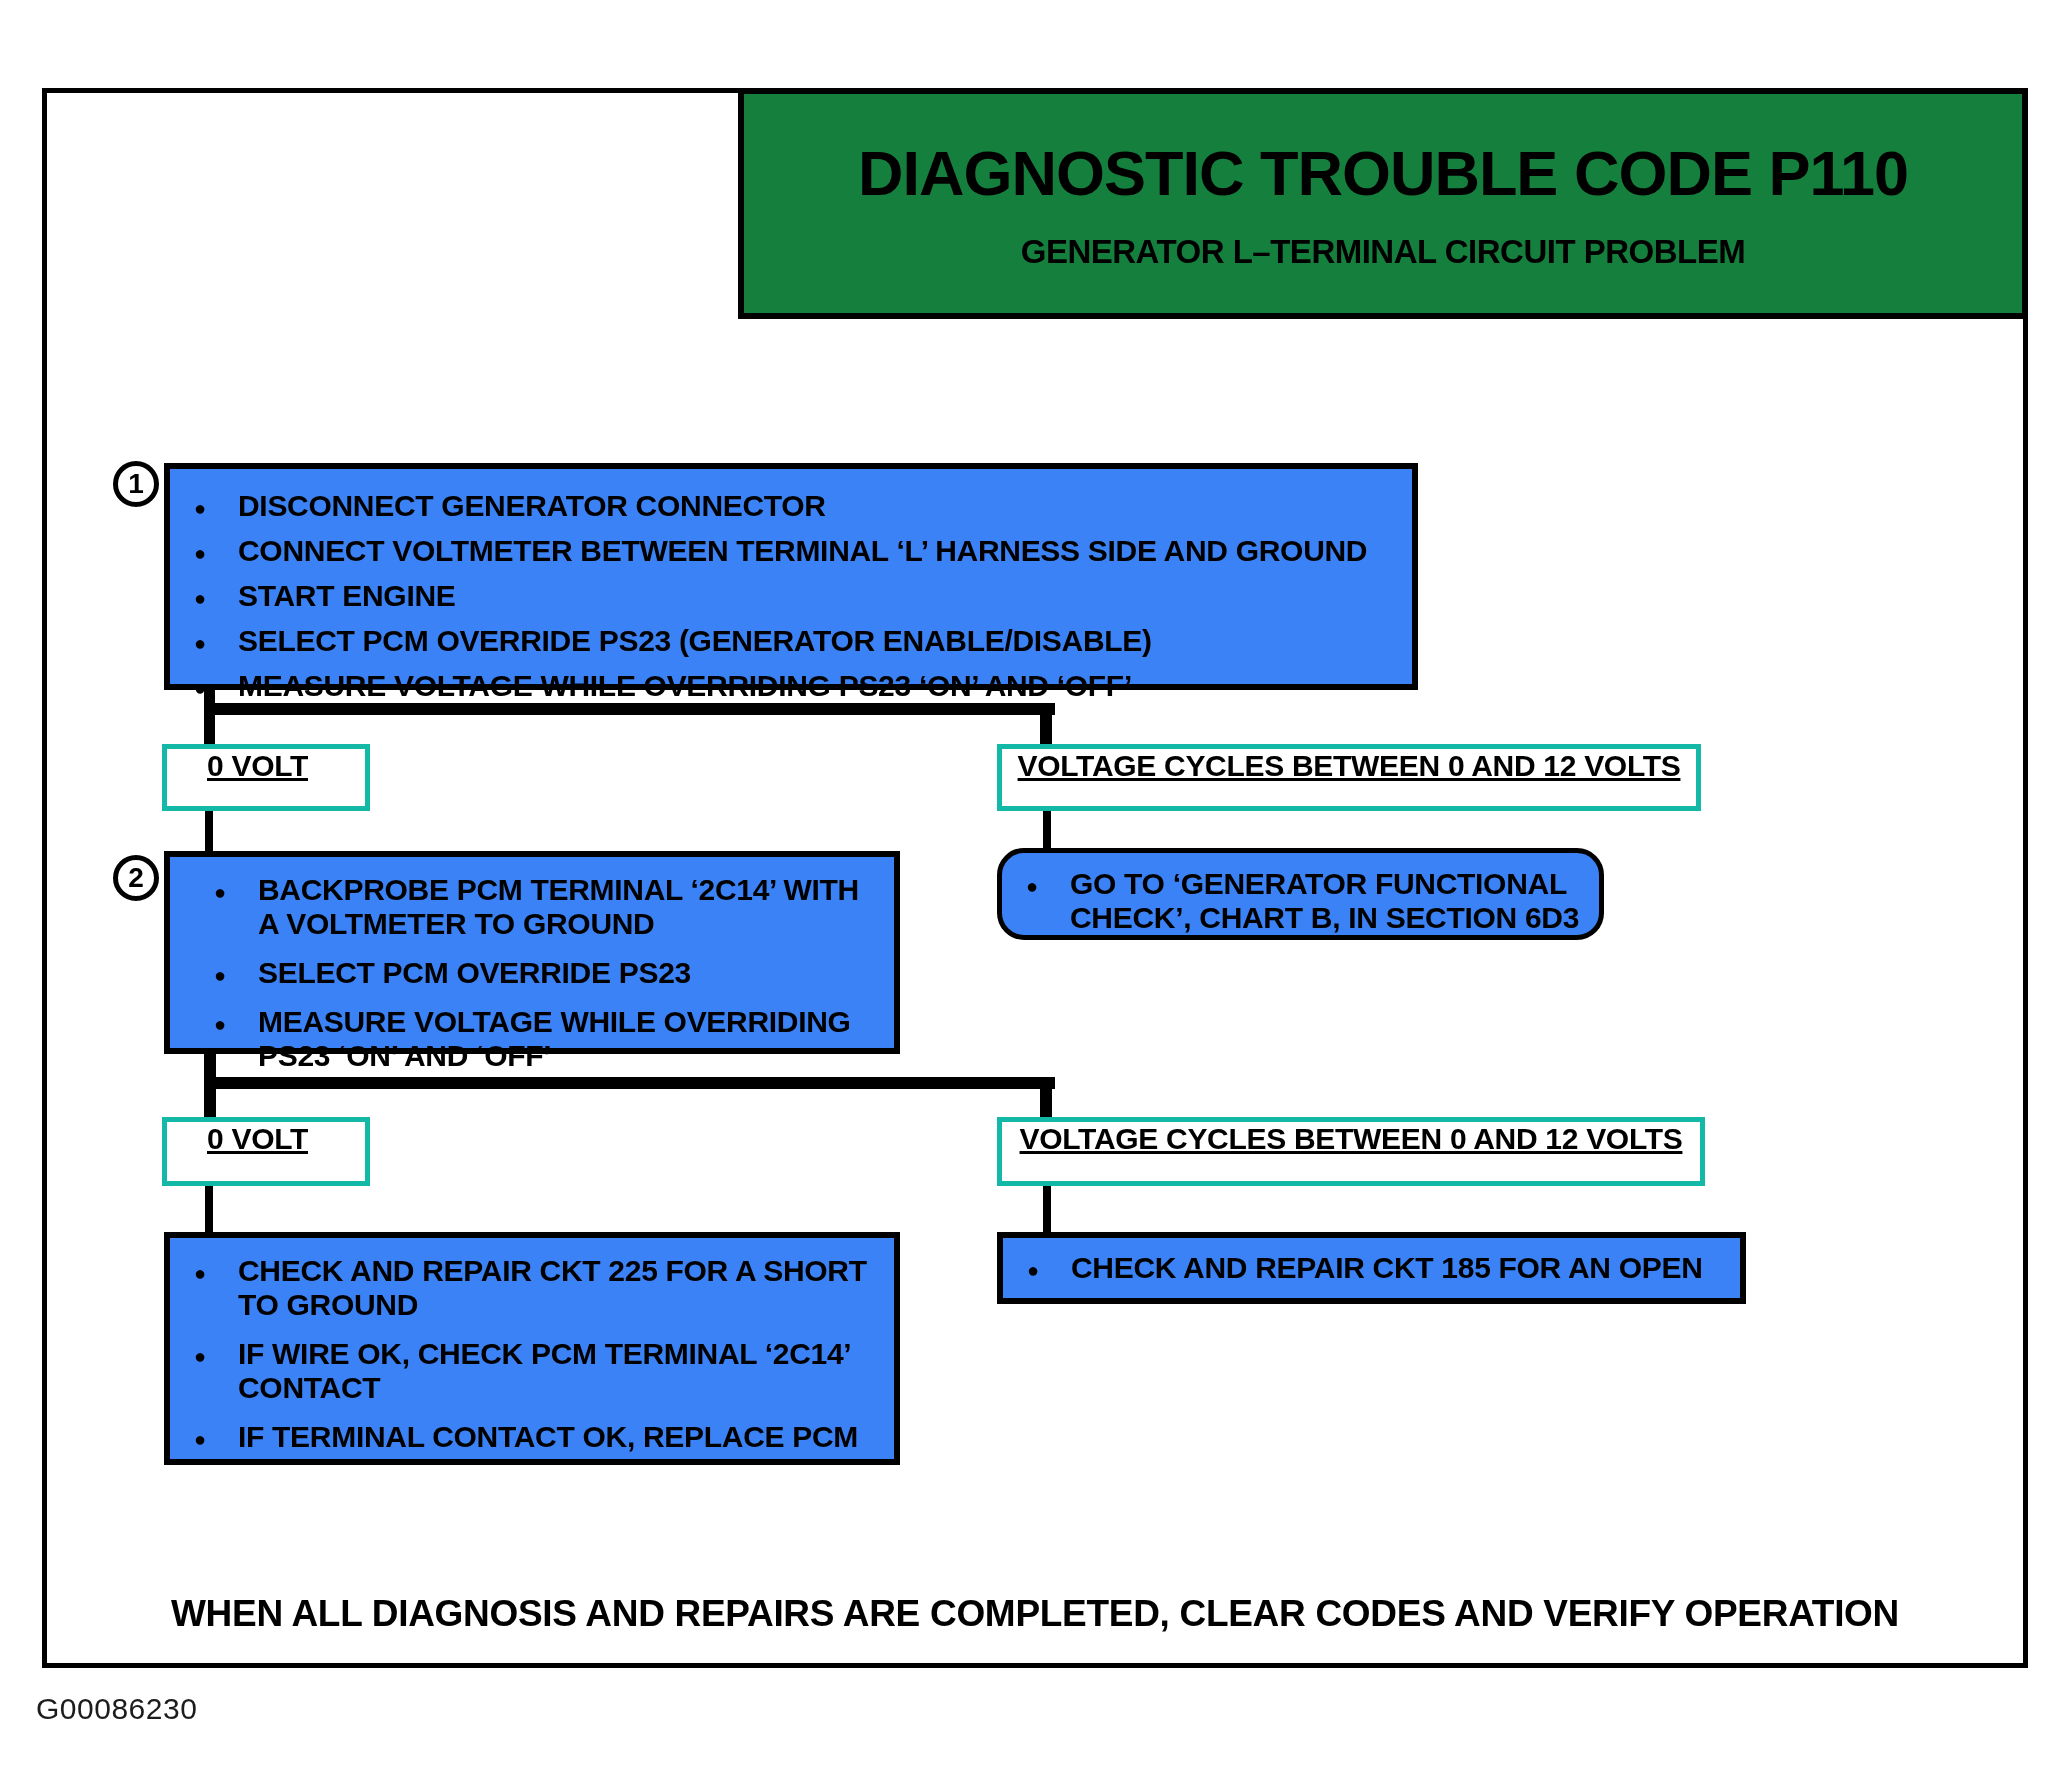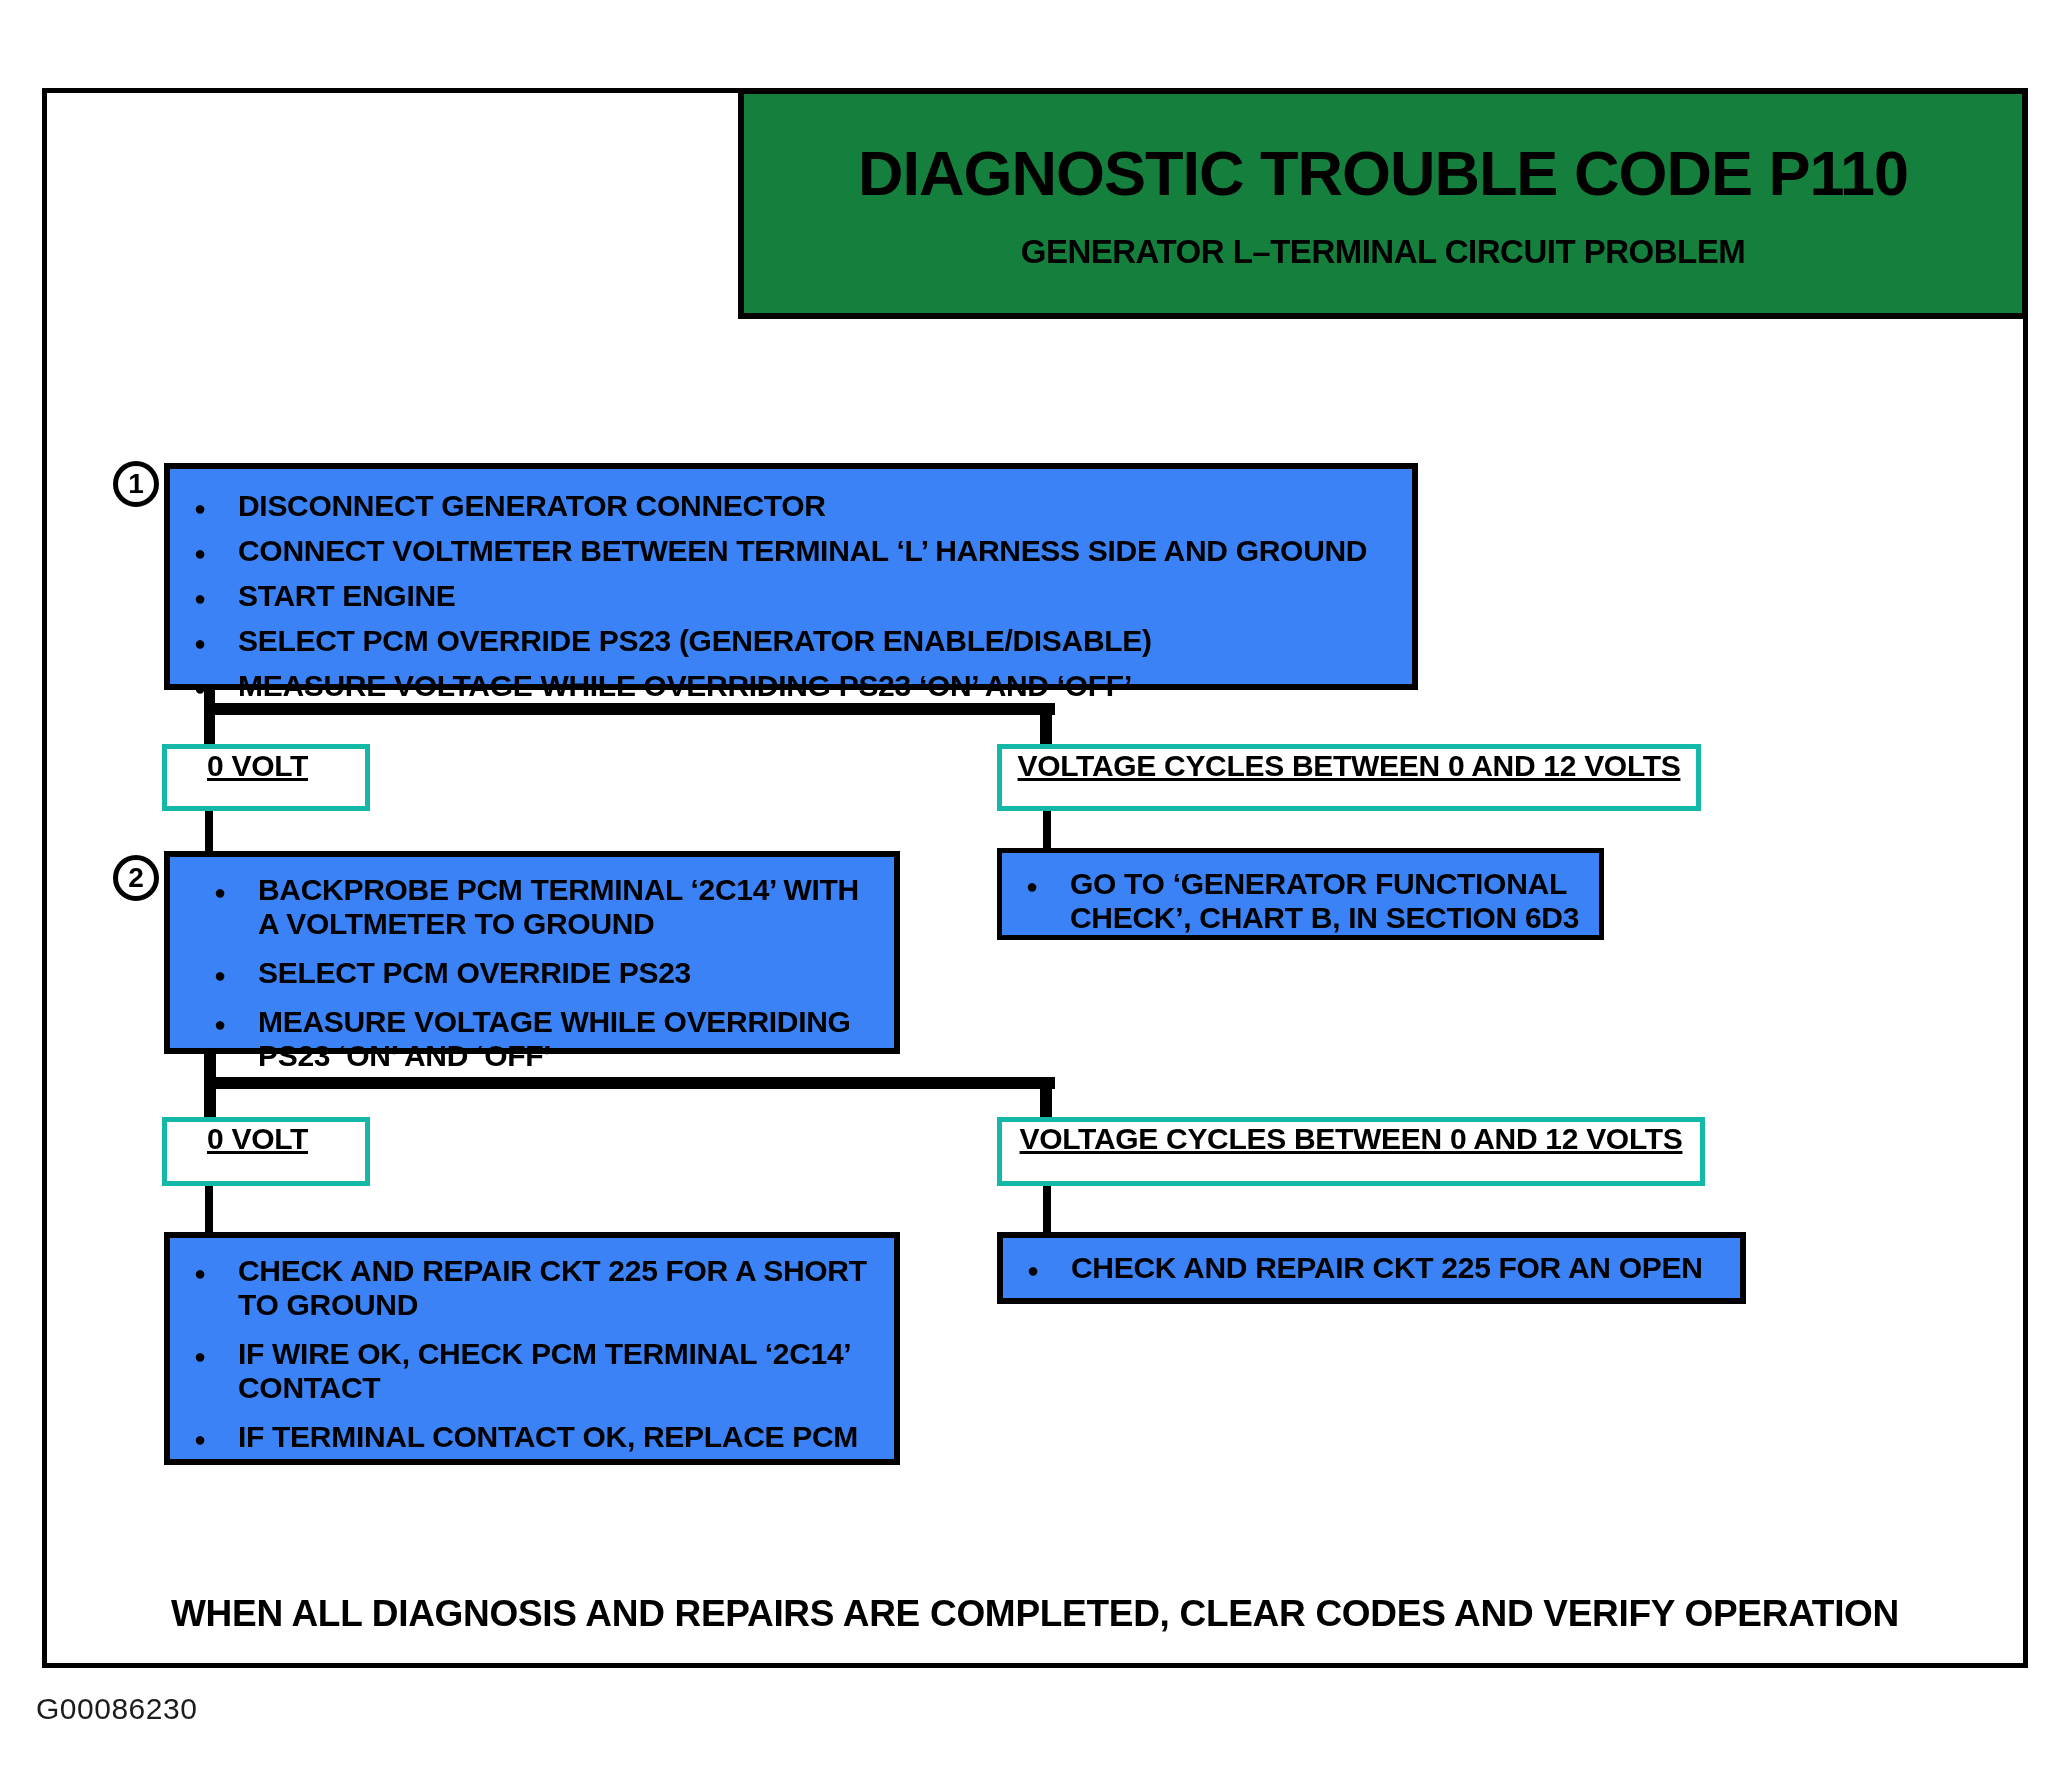--- a/index.html
+++ b/index.html
@@ -93,21 +93,21 @@
   <span>2</span>
 </div>
 <div class="abs flow-box" style="left:164px;top:851px;width:736px;height:203px;padding-left:20px;">
   <ul class="items tight">
     <li>BACKPROBE PCM TERMINAL ‘2C14’ WITH A VOLTMETER TO GROUND</li>
     <li>SELECT PCM OVERRIDE PS23</li>
     <li>MEASURE VOLTAGE WHILE OVERRIDING PS23 ‘ON’ AND ‘OFF’</li>
   </ul>
 </div>
 
-<div class="abs flow-box" style="left:997px;top:848px;width:607px;height:92px;border-width:5px;">
+<div class="abs flow-box" style="left:997px;top:848px;width:607px;height:92px;border-width:5px;border-radius:27px;">
   <ul class="items" style="padding-top:14px;">
     <li>GO TO ‘GENERATOR FUNCTIONAL CHECK’, CHART B, IN SECTION 6D3</li>
   </ul>
 </div>
 
 <div class="abs conn" style="left:204px;top:1054px;width:12px;height:25px;"></div>
 <div class="abs conn" style="left:204px;top:1077px;width:851px;height:12px;"></div>
 <div class="abs conn" style="left:204px;top:1089px;width:12px;height:29px;"></div>
 <div class="abs conn" style="left:1040px;top:1089px;width:12px;height:29px;"></div>
 
@@ -124,20 +124,20 @@
 <div class="abs flow-box" style="left:164px;top:1232px;width:736px;height:233px;">
   <ul class="items tight">
     <li>CHECK AND REPAIR CKT 225 FOR A SHORT TO GROUND</li>
     <li>IF WIRE OK, CHECK PCM TERMINAL ‘2C14’ CONTACT</li>
     <li>IF TERMINAL CONTACT OK, REPLACE PCM</li>
   </ul>
 </div>
 
 <div class="abs flow-box" style="left:997px;top:1232px;width:749px;height:72px;">
   <ul class="items" style="padding-top:13px;">
-    <li>CHECK AND REPAIR CKT 225 FOR AN OPEN</li>
+    <li>CHECK AND REPAIR CKT 185 FOR AN OPEN</li>
   </ul>
 </div>
 
 <div class="abs" id="footer-note">WHEN ALL DIAGNOSIS AND REPAIRS ARE COMPLETED, CLEAR CODES AND VERIFY OPERATION</div>
 
 <div class="abs" id="figure-id">G00086230</div>
 
 
 </body></html>

